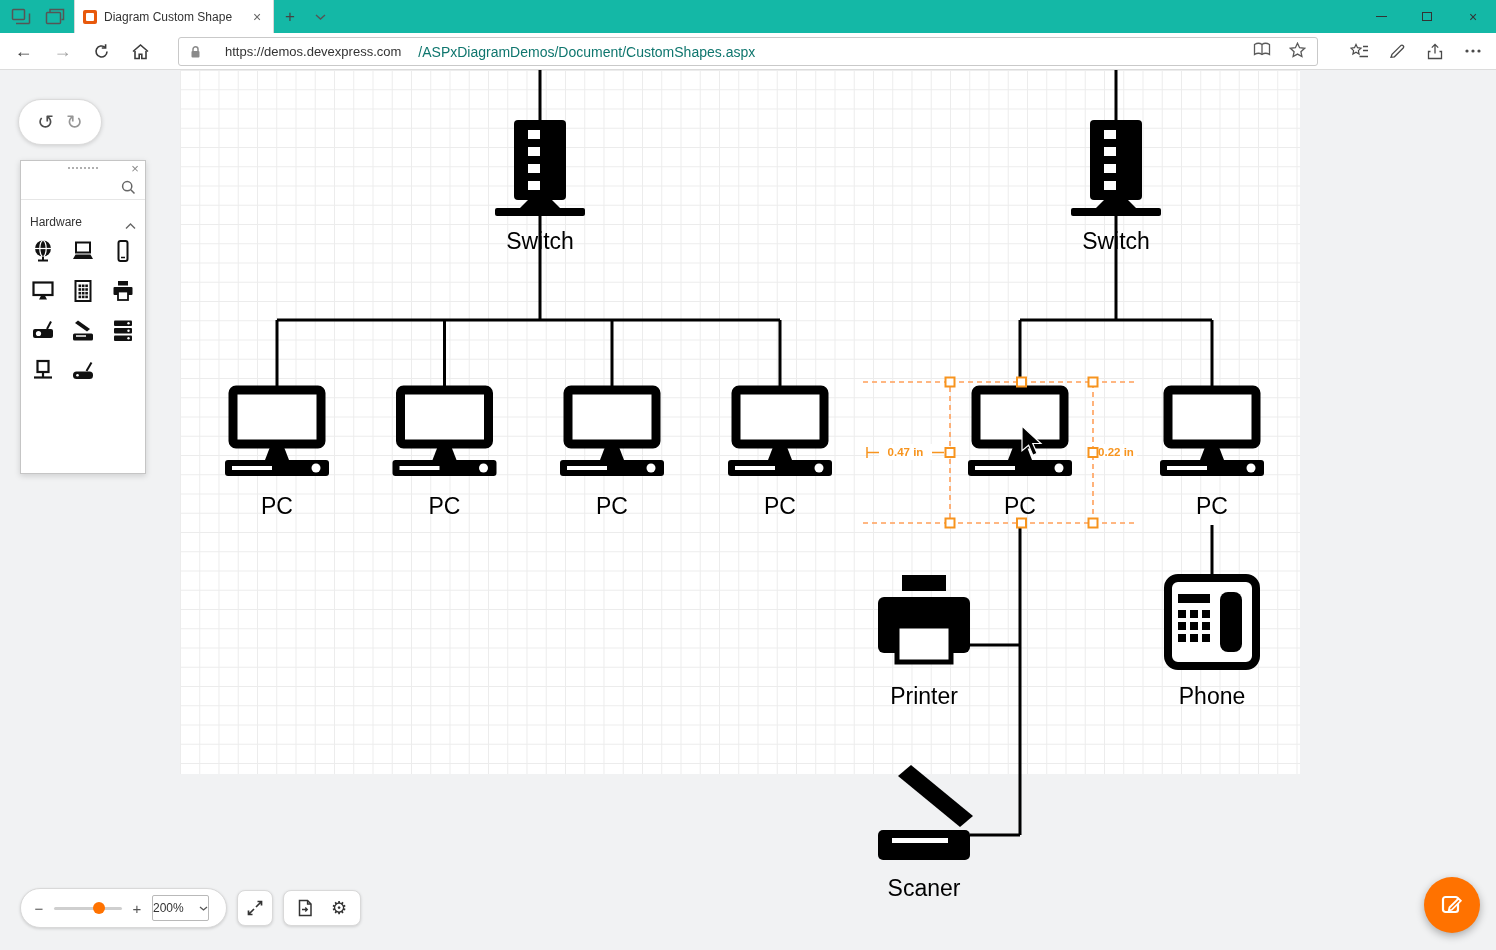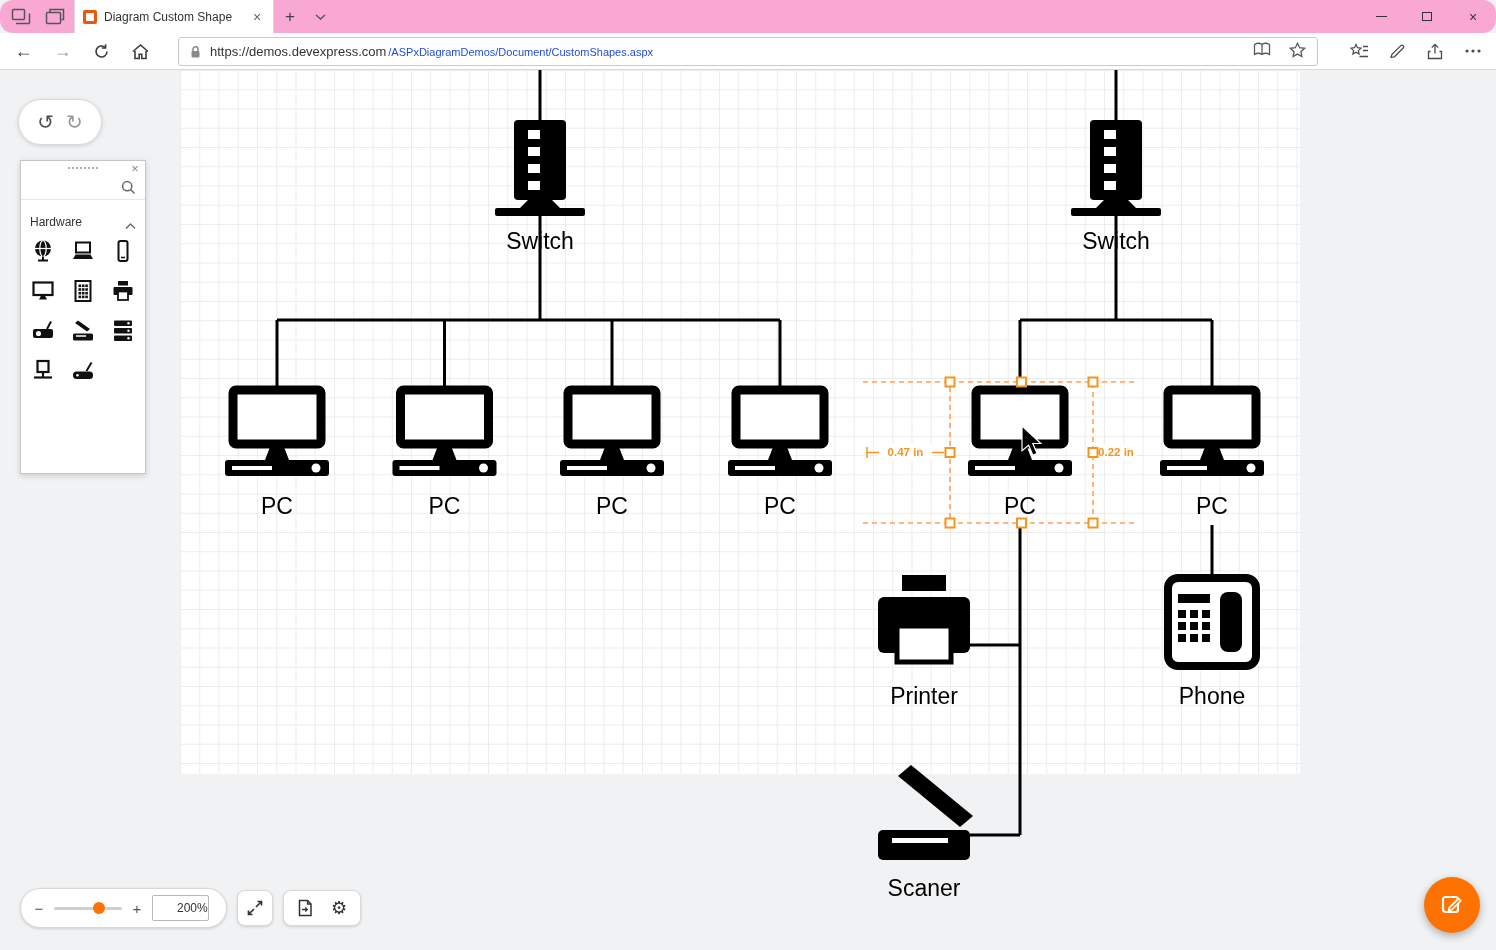--- a/index.html
+++ b/index.html
@@ -4,21 +4,21 @@
 <style>
   * { margin:0; padding:0; box-sizing:border-box; }
   html,body { width:1496px; height:950px; overflow:hidden;
     font-family:"Liberation Sans", sans-serif; background:#f1f2f3; cursor:default;
     -webkit-user-select:none; user-select:none; }
 
   .flexc { display:flex; align-items:center; justify-content:center; }
 
   
   .tabstrip { position:absolute; left:0; top:0; width:1496px; height:33px;
-    background:#f9a8d4; display:flex; align-items:stretch;border-radius:13px; }
+    background:#14b8a6; display:flex; align-items:stretch; }
   .corner-btns { display:flex; align-items:center; padding-left:8px; gap:8px; }
   .corner-btn { width:26px; height:26px; display:flex; align-items:center; justify-content:center; }
   .tab { width:200px; margin-left:6px; background:#fff; display:flex; align-items:center;
     padding:0 8px; gap:7px; border-left:1px solid #d8d8d8; border-right:1px solid #d8d8d8; }
   .tab-title { flex:1; font-size:12px; color:#333; white-space:nowrap; overflow:hidden; }
   .tab-close { font-size:14px; color:#666; width:16px; text-align:center; }
   .newtab-btn { width:32px; font-size:17px; color:#444; display:flex; align-items:center; justify-content:center; }
   .tabchev-btn { width:28px; display:flex; align-items:center; justify-content:center; }
   .win-controls { margin-left:auto; display:flex; }
   .win-btn { width:46px; height:33px; display:flex; align-items:center; justify-content:center;
@@ -28,23 +28,23 @@
 
   
   .navbar { position:absolute; left:0; top:33px; width:1496px; height:37px; background:#fff;
     border-bottom:1px solid #dcdcdc; }
   .nav-left { position:absolute; left:4px; top:0; height:36px; display:flex; align-items:center; }
   .nav-btn { width:39px; height:32px; display:flex; align-items:center; justify-content:center;
     font-size:18px; color:#3b3b3b; }
   .nav-btn.fwd { color:#a2a2a2; }
   .urlbar { position:absolute; left:178px; top:4px; width:1140px; height:29px;
     border:1px solid #c9c9c9; border-radius:3px; background:#fff;
-    display:flex; align-items:center; padding:0 11px; gap:9px; }
+    display:flex; align-items:center; padding:0 11px; gap:24px; }
   .url-host { font-size:13px; color:#333; }
-  .url-path { font-size:11px; color:#1d4ed8; }
+  .url-path { font-size:14px; color:#0f766e; }
   .urlbar-right { margin-left:auto; display:flex; align-items:center; gap:18px; }
   .nav-right { position:absolute; right:4px; top:0; height:36px; display:flex; align-items:center; }
   .nav-right .nav-ic { width:38px; height:32px; display:flex; align-items:center; justify-content:center; }
 
   
   .content { position:absolute; left:0; top:70px; width:1496px; height:880px; background:#f1f2f3; }
   .canvas { position:absolute; left:180px; top:0; width:1120px; height:704px; background:#fff;
     background-image: linear-gradient(to right, #ececec 1px, transparent 1px),
                       linear-gradient(to bottom, #ececec 1px, transparent 1px);
     background-size:19.25px 19.25px; }
@@ -73,21 +73,21 @@
 
   
   .zoom-pill { position:absolute; left:20px; top:818px; width:207px; height:40px; background:#fff;
     border:1px solid #d9d9d9; border-radius:20px; display:flex; align-items:center; padding:0 12px;
     gap:9px; box-shadow:0 1px 3px rgba(0,0,0,.15); }
   .zoom-sign { font-size:15px; color:#555; width:12px; text-align:center; }
   .slider-track { position:relative; width:68px; height:3px; background:#cfcfcf; border-radius:2px; }
   .slider-knob { position:absolute; left:58%; top:-4.5px; width:12px; height:12px; border-radius:50%;
     background:#ff7200; }
   .zoom-select { width:57px; height:26px; border:1px solid #b9b9b9; border-radius:2px; background:#fff;
-    display:flex; align-items:center; justify-content:space-between; padding:0 24px; font-size:12px; color:#333; }
+    display:flex; align-items:center; justify-content:space-between; padding:0 0; font-size:12px; color:#333; }
   .sq-btn { position:absolute; top:820px; height:36px; background:#fff; border:1px solid #d9d9d9;
     border-radius:8px; display:flex; align-items:center; justify-content:center;
     box-shadow:0 1px 3px rgba(0,0,0,.15); }
   .gear-glyph { font-size:18px; color:#333; }
 
   .fab { position:absolute; left:1424px; top:807px; width:56px; height:56px; border-radius:50%;
     background:#ff7200; display:flex; align-items:center; justify-content:center;
     box-shadow:0 3px 8px rgba(0,0,0,.3); }
 </style>
 </head>

